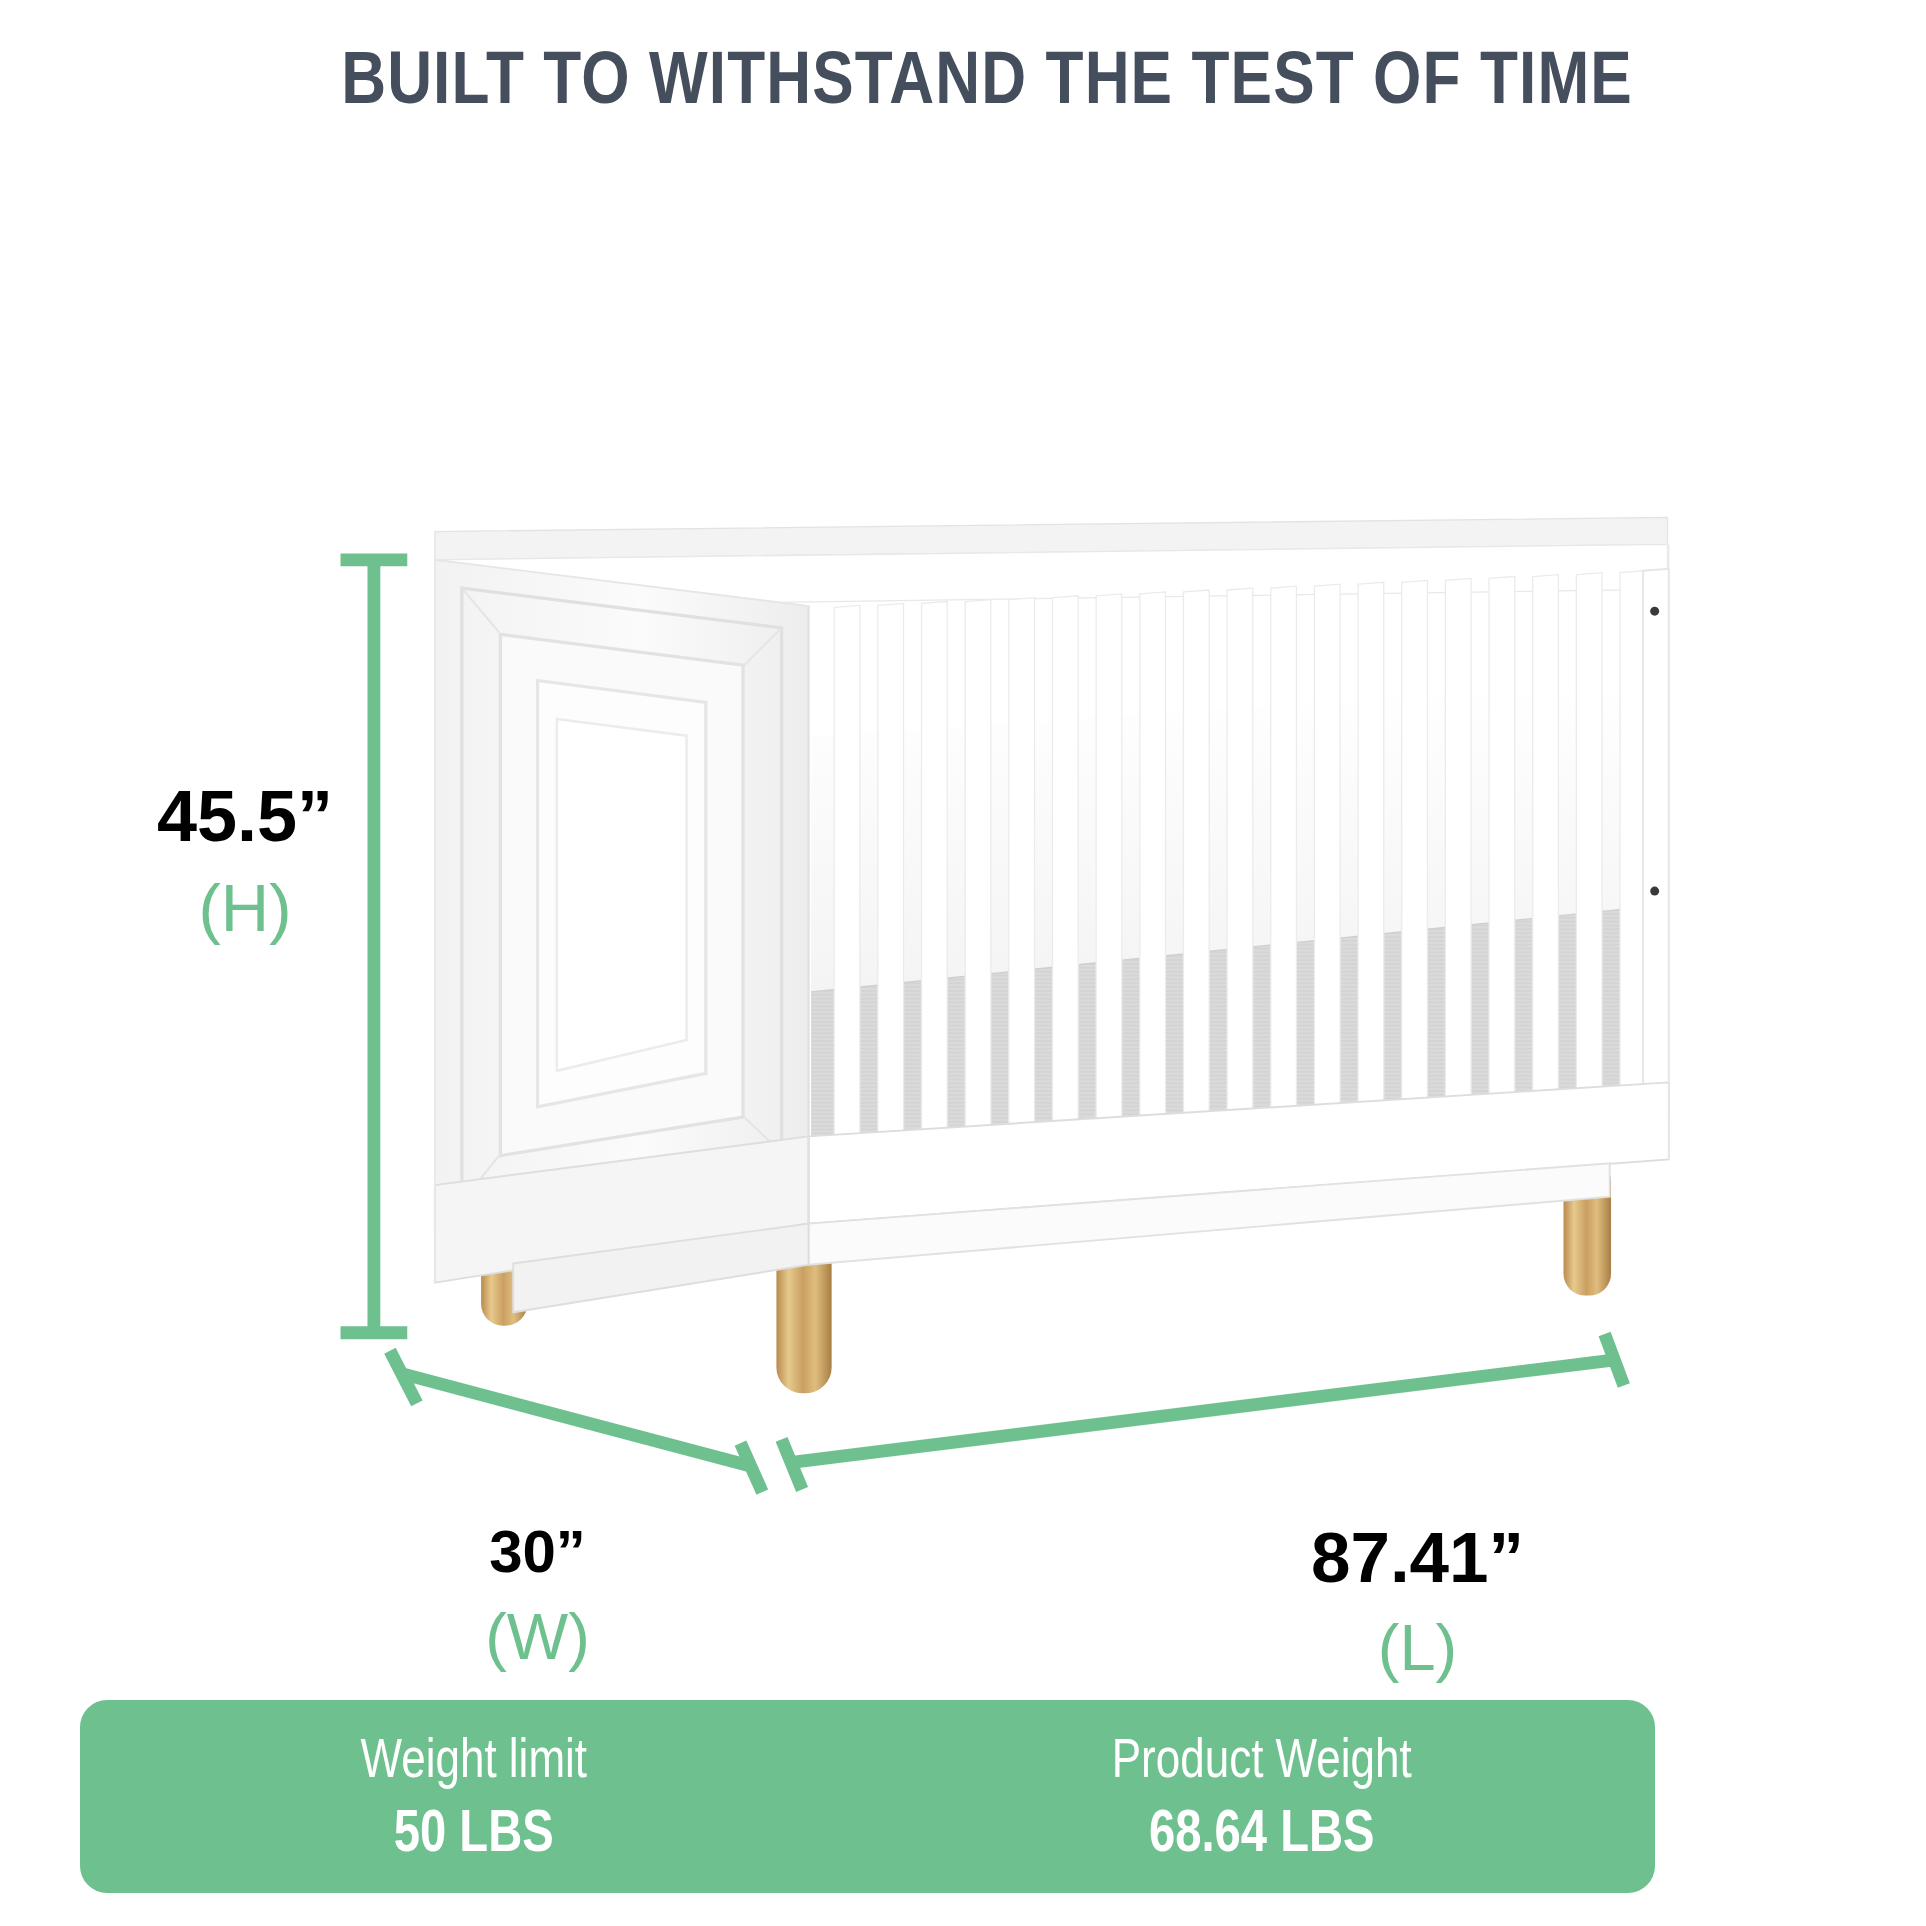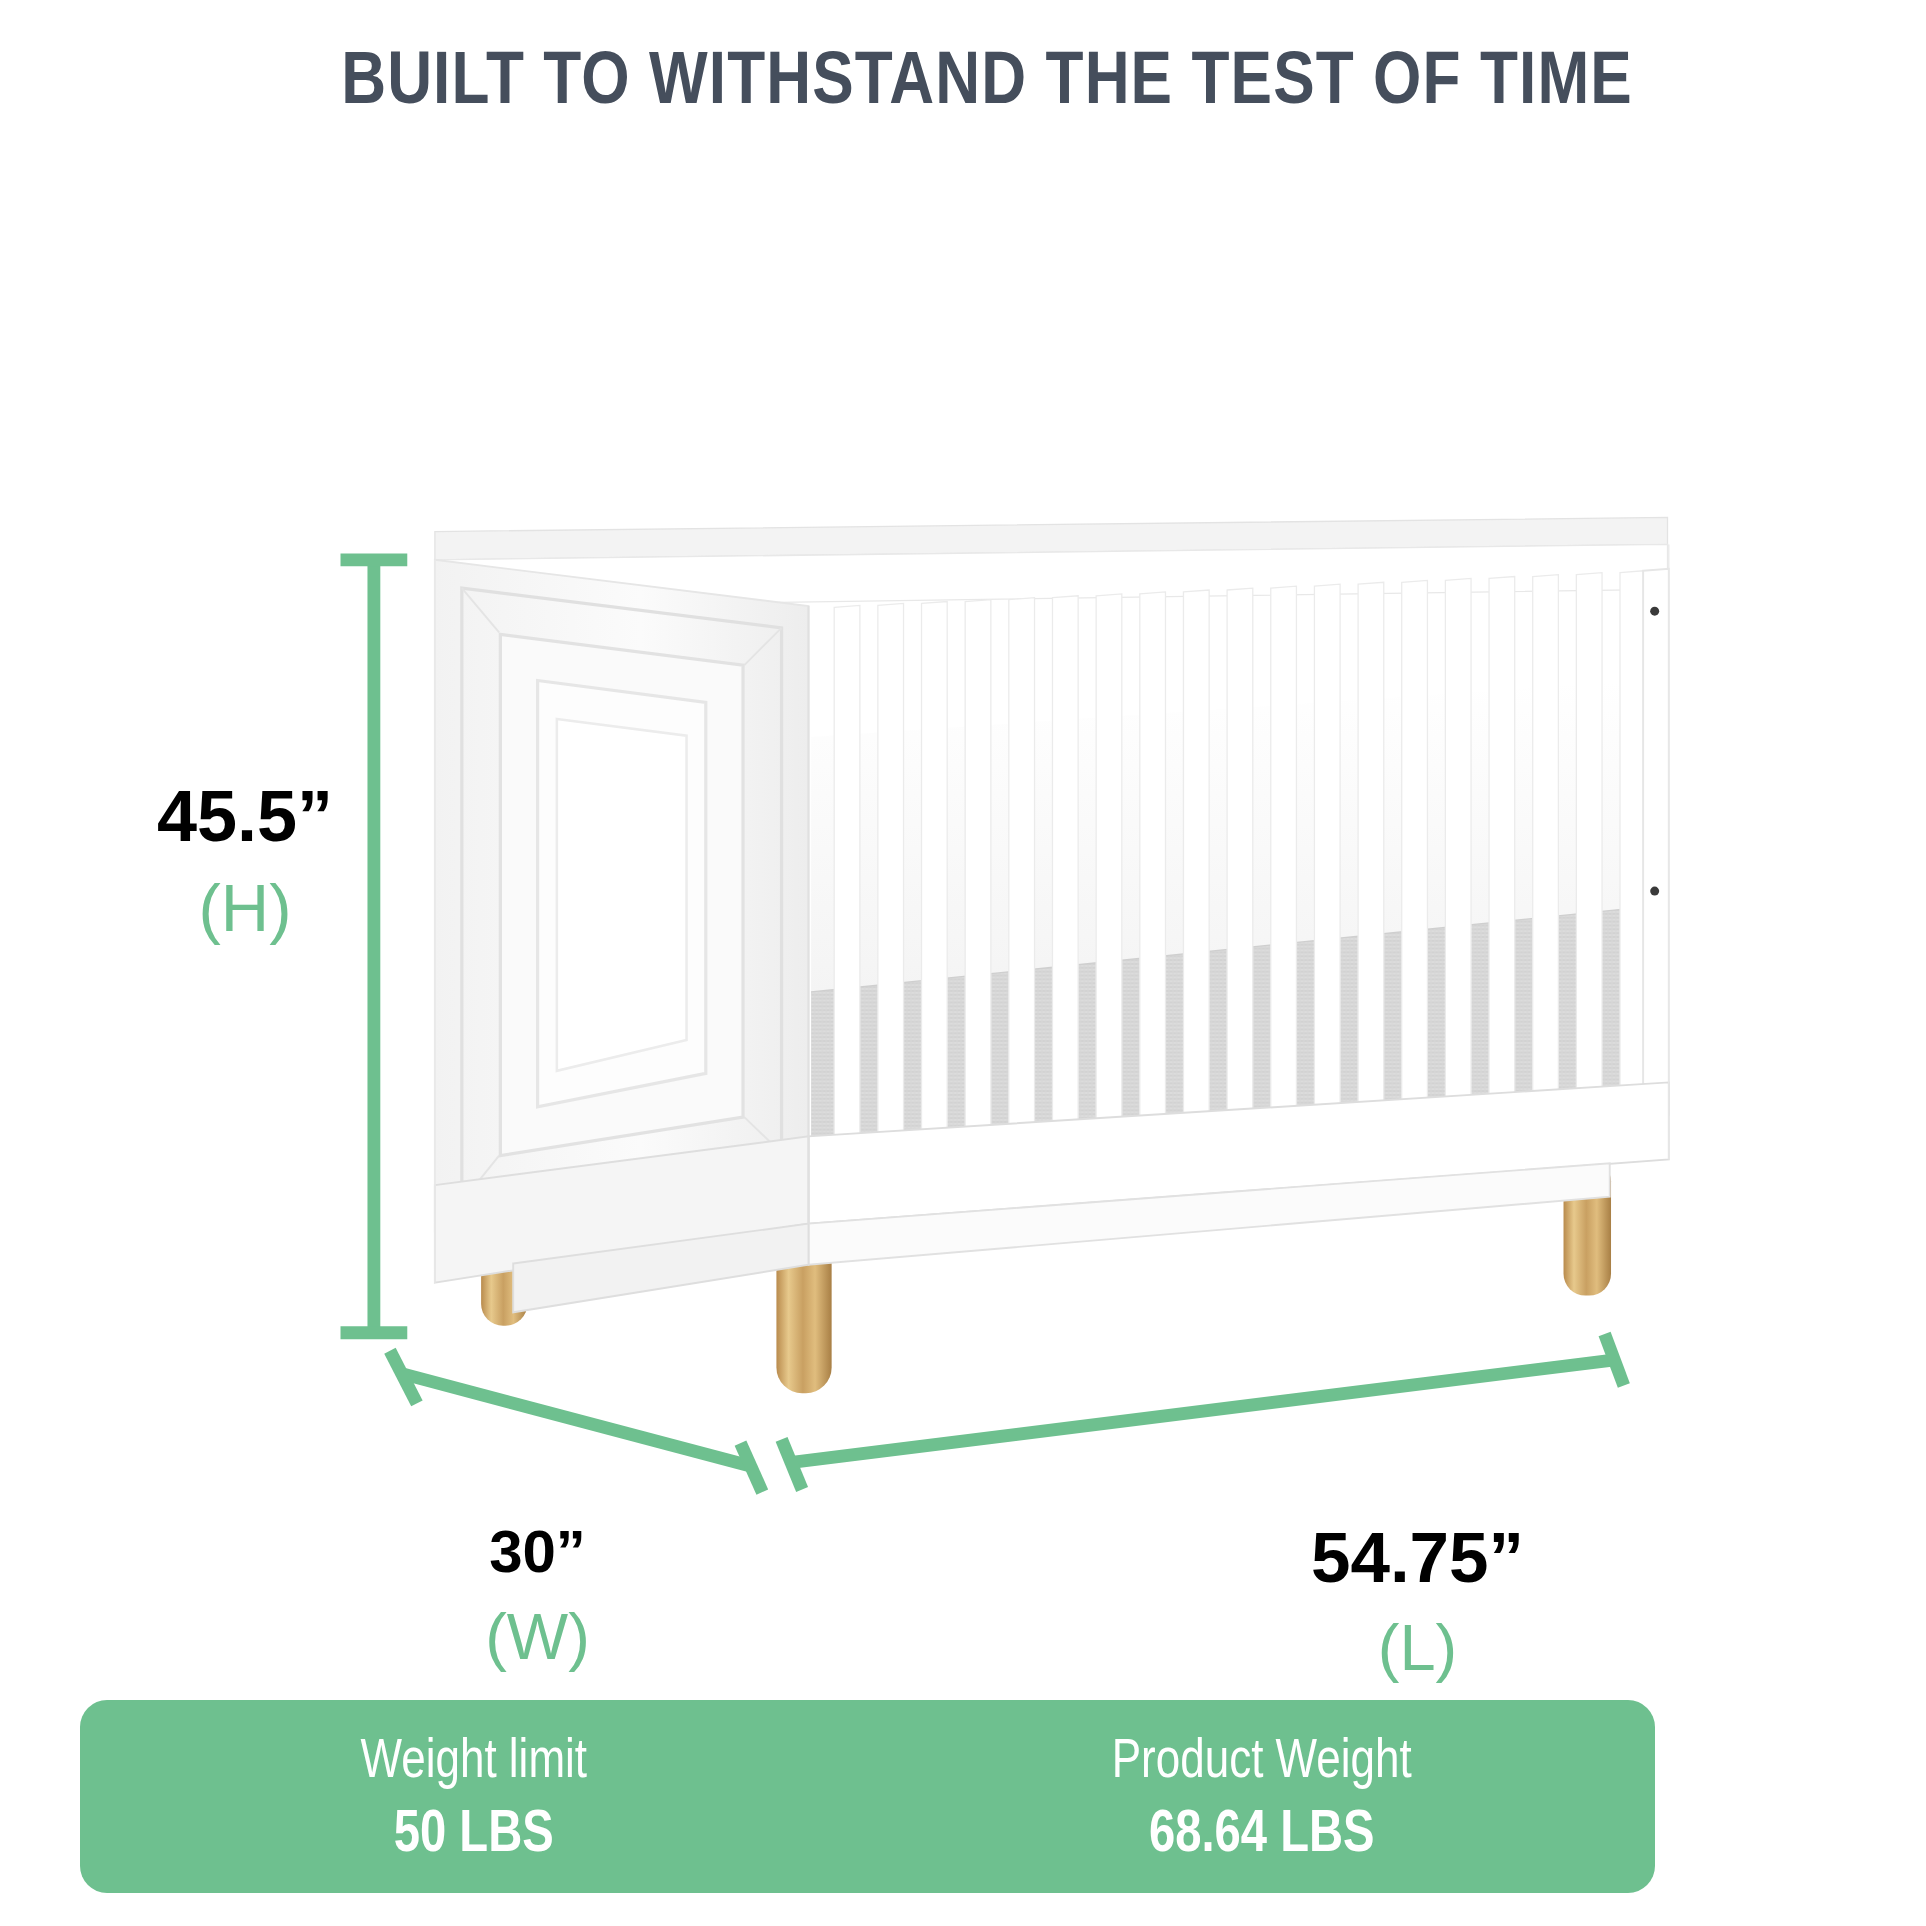--- a/index.html
+++ b/index.html
@@ -266,21 +266,21 @@
     <div class="dim-value">45.5”</div>
     <div class="dim-axis">(H)</div>
   </div>
 
   <div class="dim-block" id="dim-width">
     <div class="dim-value">30”</div>
     <div class="dim-axis">(W)</div>
   </div>
 
   <div class="dim-block" id="dim-length">
-    <div class="dim-value">54.75”</div>
+    <div class="dim-value">87.41”</div>
     <div class="dim-axis">(L)</div>
   </div>
 
   <div id="stats-bar">
     <div class="stat-cell">
       <div class="stat-label">Weight limit</div>
       <div class="stat-value">50 LBS</div>
     </div>
     <div class="stat-cell">
       <div class="stat-label">Product Weight</div>

